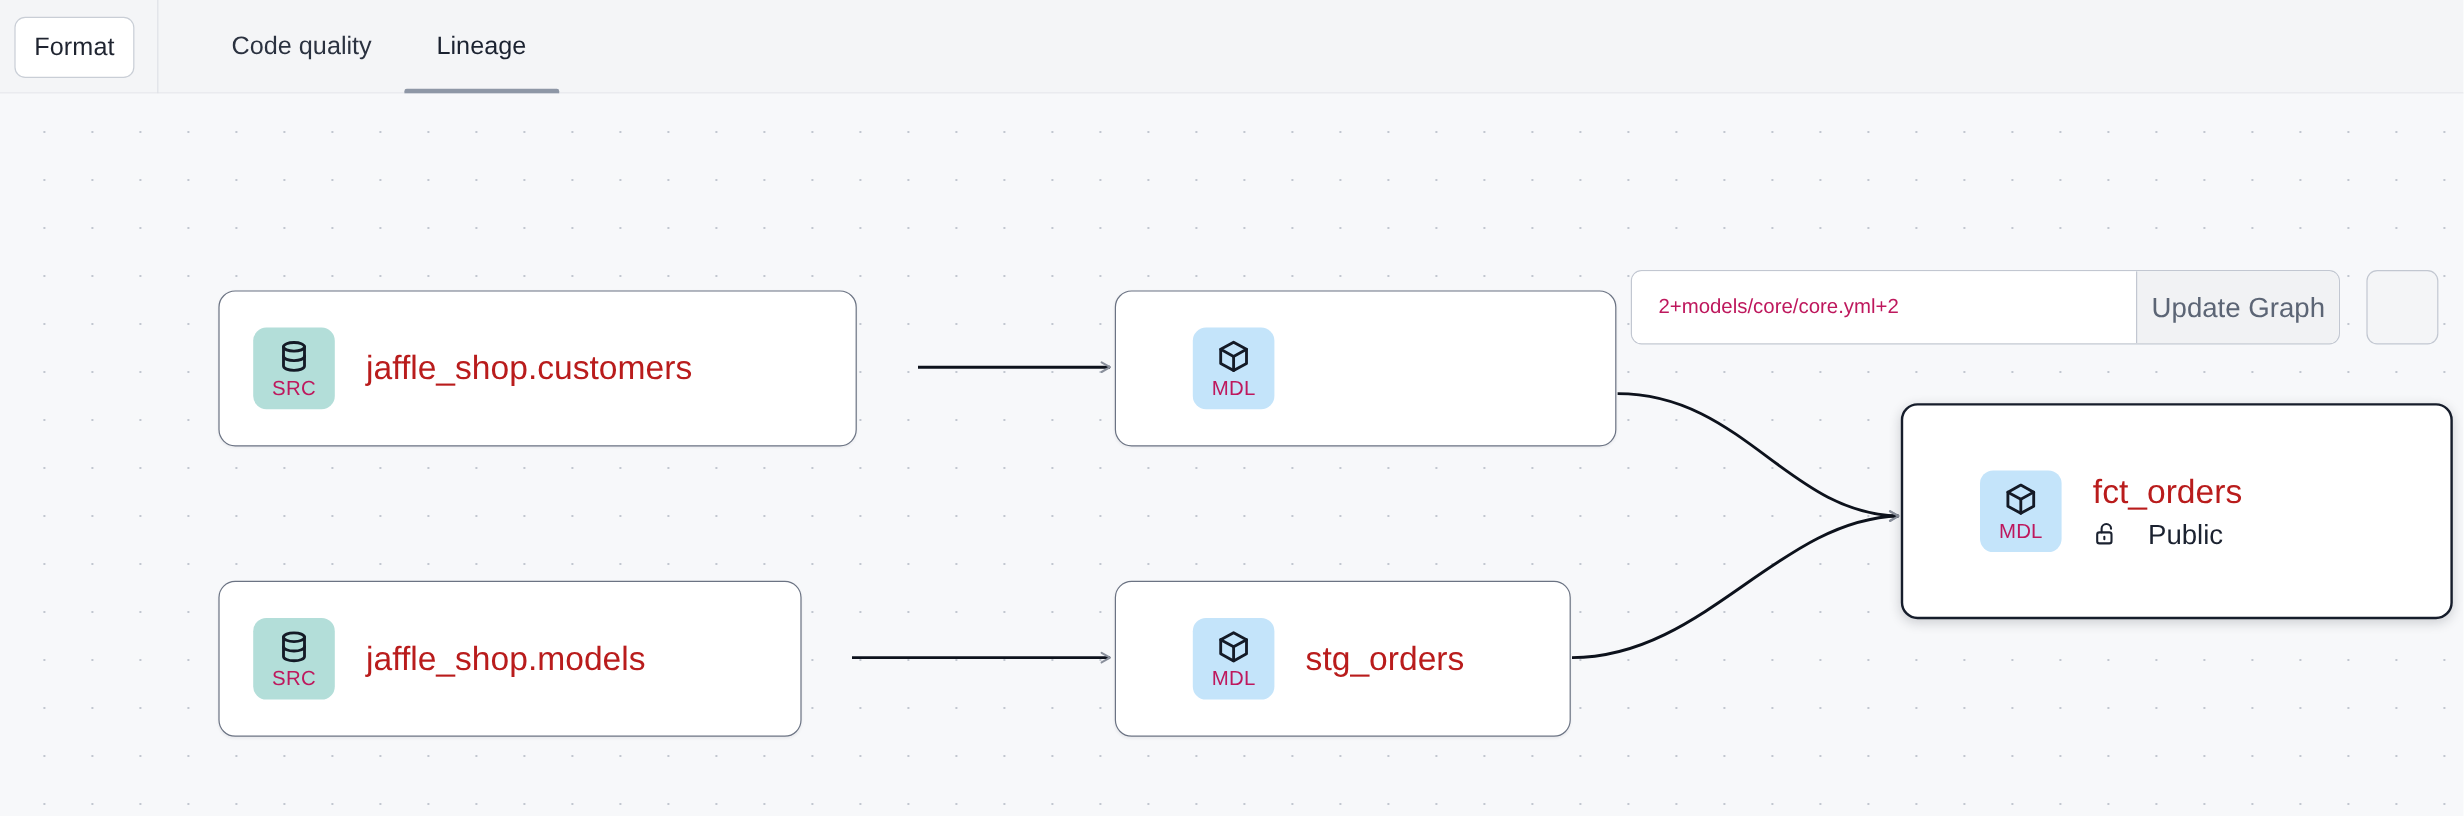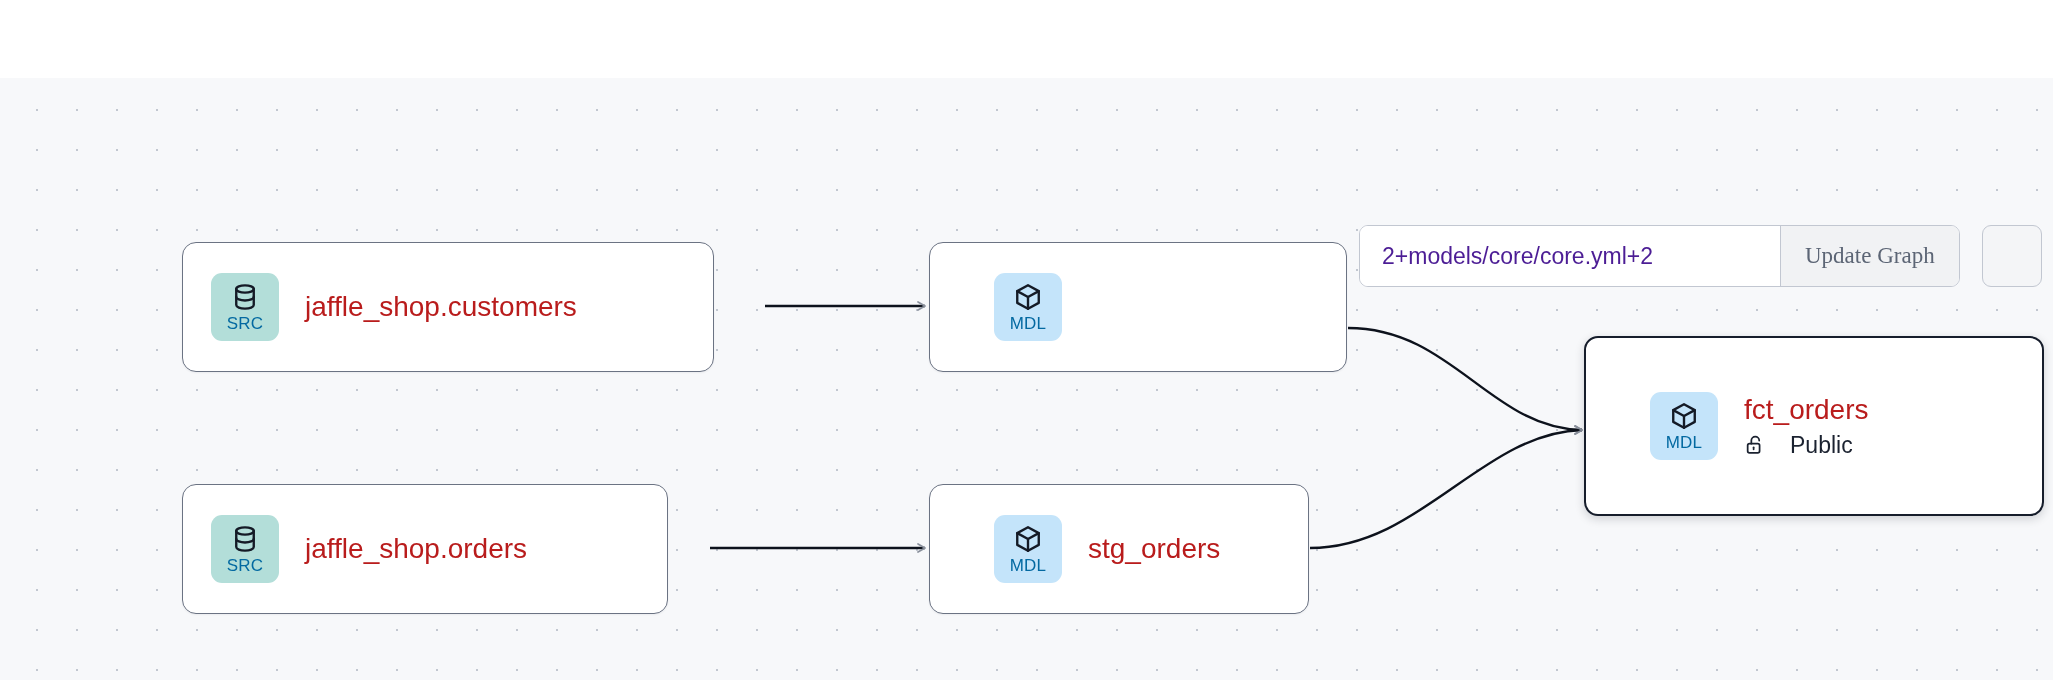--- a/index.html
+++ b/index.html
@@ -87,21 +87,21 @@
     border-radius: 11px;
     display: flex; flex-direction: column;
     align-items: center; justify-content: center;
     flex: none;
   }
   .badge.src { background: #b3ded9; }
   .badge.mdl { background: #c4e4fa; margin-left: 36px; }
   .badge svg { display: block; }
   .badge .badge-text {
     font-size: 17px; line-height: 1;
-    color: #0369a1; margin-top: 3px;
+    color: #be185d; margin-top: 3px;
     letter-spacing: .2px;
   }
   .node-body { margin-left: 26px; display: flex; flex-direction: column; justify-content: center; }
   .node-title { font-size: 28px; color: #b91c1c; line-height: 1.2; white-space: nowrap; }
   .node-sub {
     display: flex; align-items: center; gap: 24px;
     margin-top: 5px; font-size: 23px; color: #1b2230;
   }
   .node-sub svg { display: block; }
 
@@ -111,50 +111,60 @@
     display: flex; align-items: stretch;
     border: 1.5px solid #c2c7d1;
     border-radius: 9px;
     overflow: hidden;
     background: #ffffff;
   }
   .select-input {
     background: #ffffff;
     border: none; outline: none;
     padding: 0 22px;
-    font-size: 23px;
-    color: #4c1d95;
+    font-size: 17px;
+    color: #be185d;
     font-family: "Liberation Sans", sans-serif;
     width: 420px;
   }
   .update-btn {
     background: #f1f2f4;
     border: none;
     border-left: 1.5px solid #c2c7d1;
-    padding: 0 24px;
+    padding: 0 12px;
     font-size: 23px;
     color: #5c6575;
-    font-family: Liberation Serif, serif;
+    font-family: Liberation Sans, sans-serif;
     cursor: pointer;
     white-space: nowrap;
   }
   .edge-btn {
     margin-left: 22px;
     background: #f4f5f7;
     border: 1.5px solid #c2c7d1;
     border-radius: 9px;
     width: 60px;
     cursor: pointer;
   }
 </style>
 </head>
 <body>
 
 <div id="app">
 
+  <div class="toolbar">
+    <button class="format-btn">Format</button>
+
+    <div class="tool-divider"></div>
+
+    <div class="tabs">
+      <div class="tab">Code quality</div>
+      <div class="tab active">Lineage</div>
+    </div>
+  </div>
 
   <div class="canvas">
 
     <svg class="edges" viewBox="0 0 2053 602">
       <defs>
         <marker id="arrow" markerWidth="11" markerHeight="11" refX="9" refY="5.5" orient="auto" markerUnits="userSpaceOnUse">
           <path d="M2,1.5 L9,5.5 L2,9.5" fill="none" stroke="#8a909c" stroke-width="1.7" stroke-linecap="round" stroke-linejoin="round"></path>
         </marker>
       </defs>
 
@@ -195,21 +205,21 @@
     <div class="node" style="left:182px; top:406px; width:486px; height:130px;">
       <div class="badge src">
         <svg width="30" height="30" viewBox="0 0 24 24" fill="none" stroke="#141a26" stroke-width="1.9" stroke-linecap="round" stroke-linejoin="round">
           <ellipse cx="12" cy="5.6" rx="7" ry="2.9"></ellipse>
           <path d="M5 5.6 v12.8 c0,1.6 3.1,2.9 7,2.9 s7,-1.3 7,-2.9 V5.6"></path>
           <path d="M5 11.9 c0,1.6 3.1,2.9 7,2.9 s7,-1.3 7,-2.9"></path>
         </svg>
         <span class="badge-text">SRC</span>
       </div>
       <div class="node-body">
-        <div class="node-title">jaffle_shop.orders</div>
+        <div class="node-title">jaffle_shop.models</div>
       </div>
     </div>
 
     <div class="node" style="left:929px; top:406px; width:380px; height:130px;">
       <div class="badge mdl">
         <svg width="30" height="30" viewBox="0 0 24 24" fill="none" stroke="#141a26" stroke-width="1.9" stroke-linecap="round" stroke-linejoin="round">
           <path d="M12 2.6 L20.6 7.3 L12 12 L3.4 7.3 Z"></path>
           <path d="M3.4 7.3 V16.7 L12 21.4 L20.6 16.7 V7.3"></path>
           <path d="M12 12 V21.4"></path>
         </svg>

